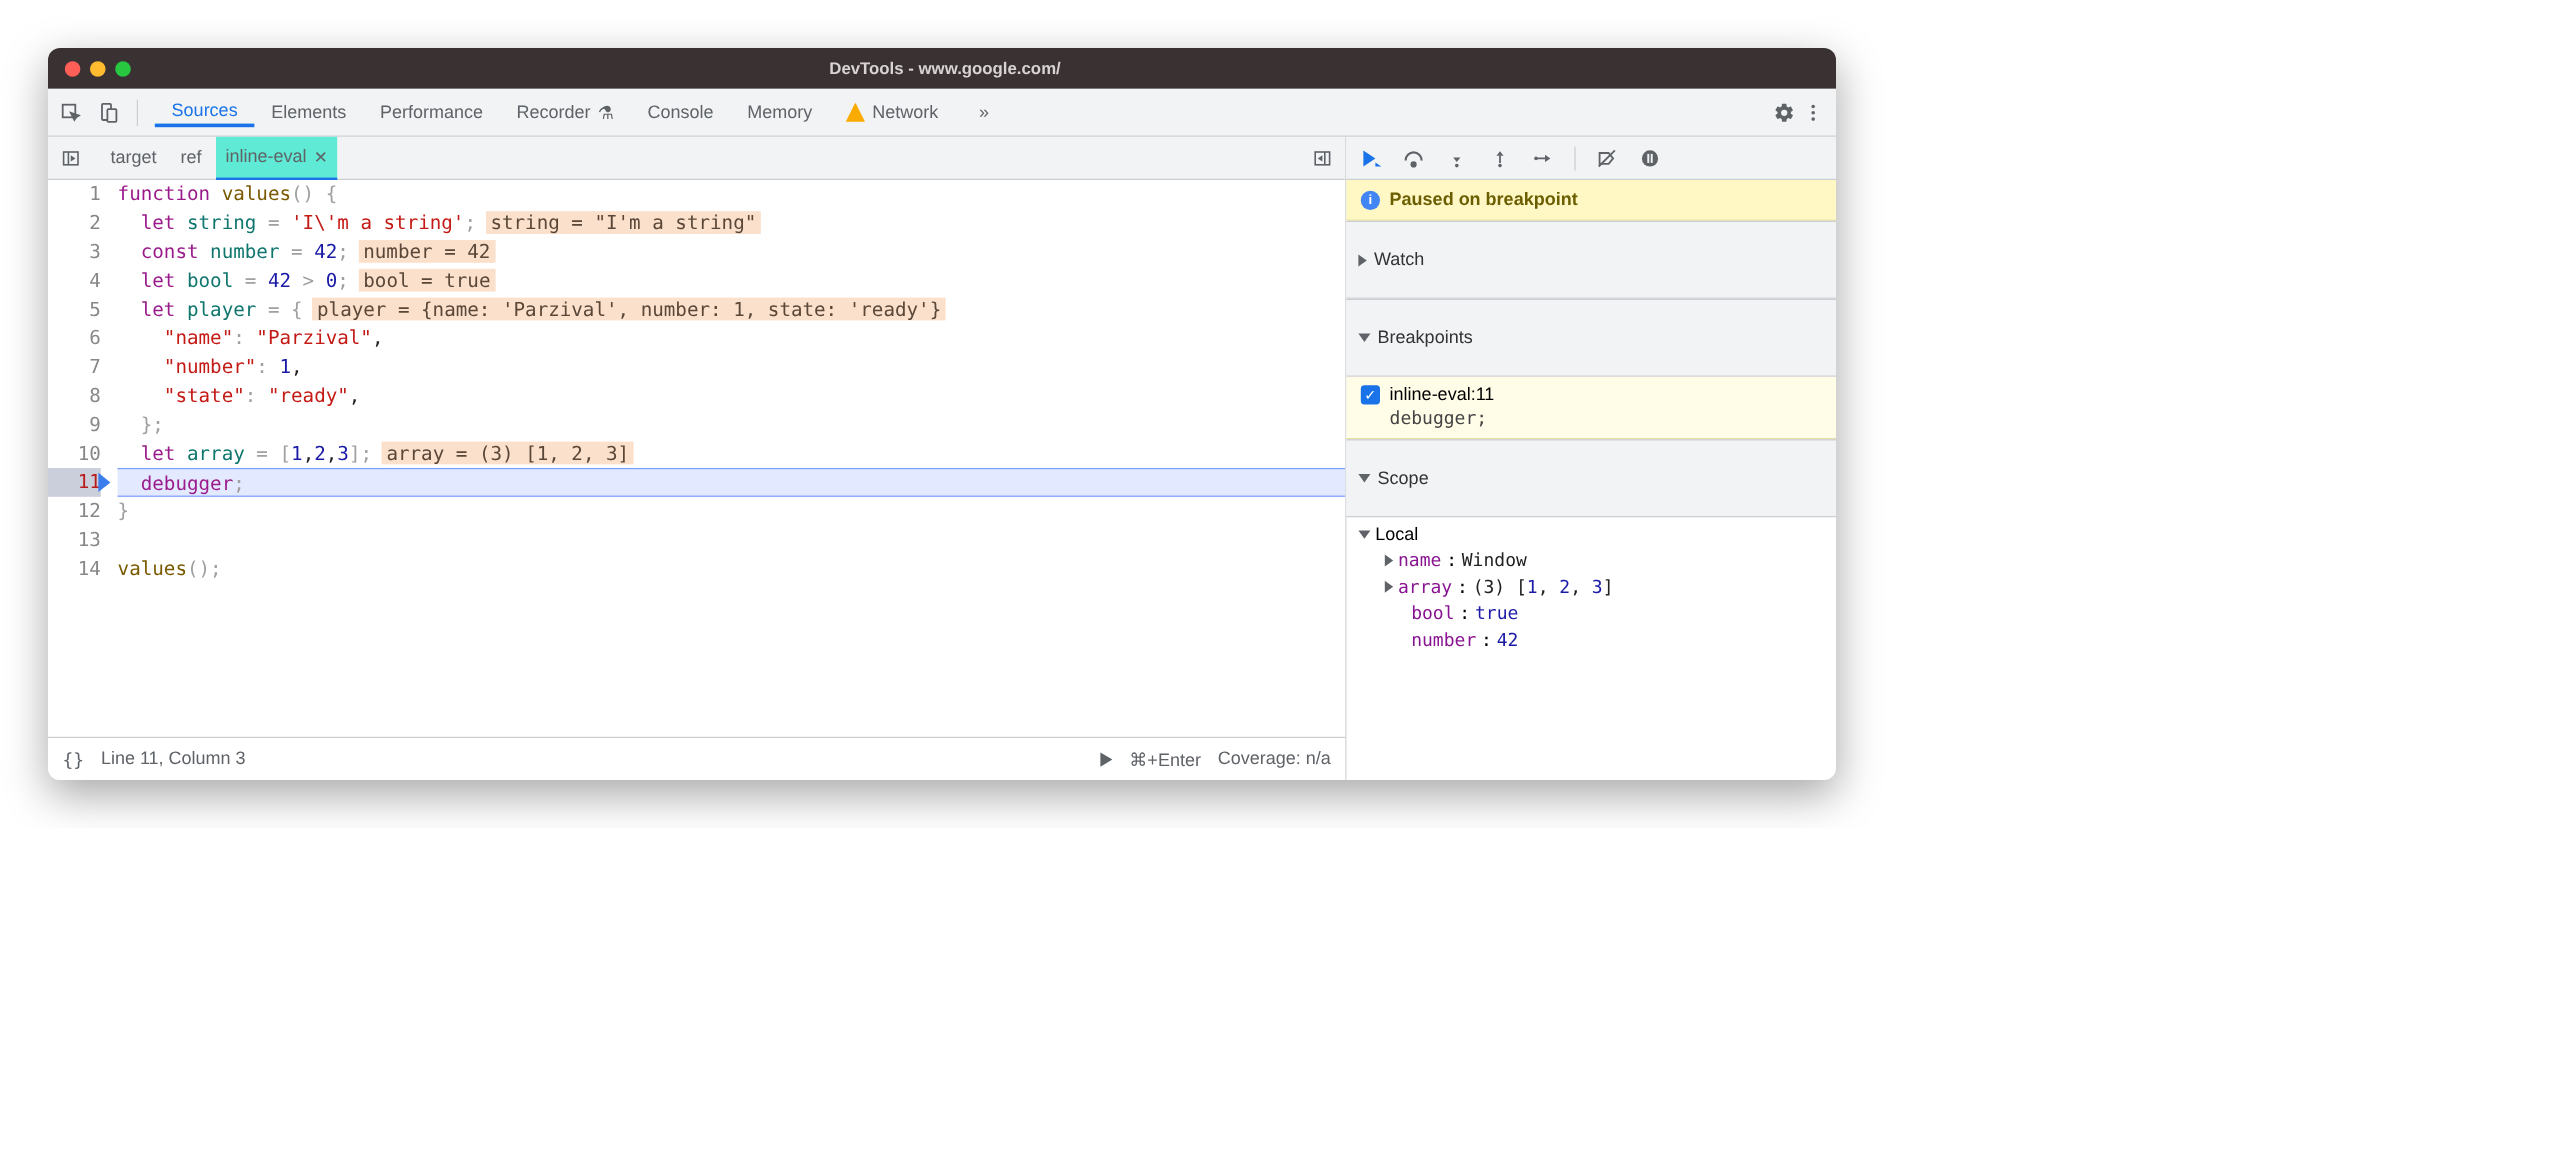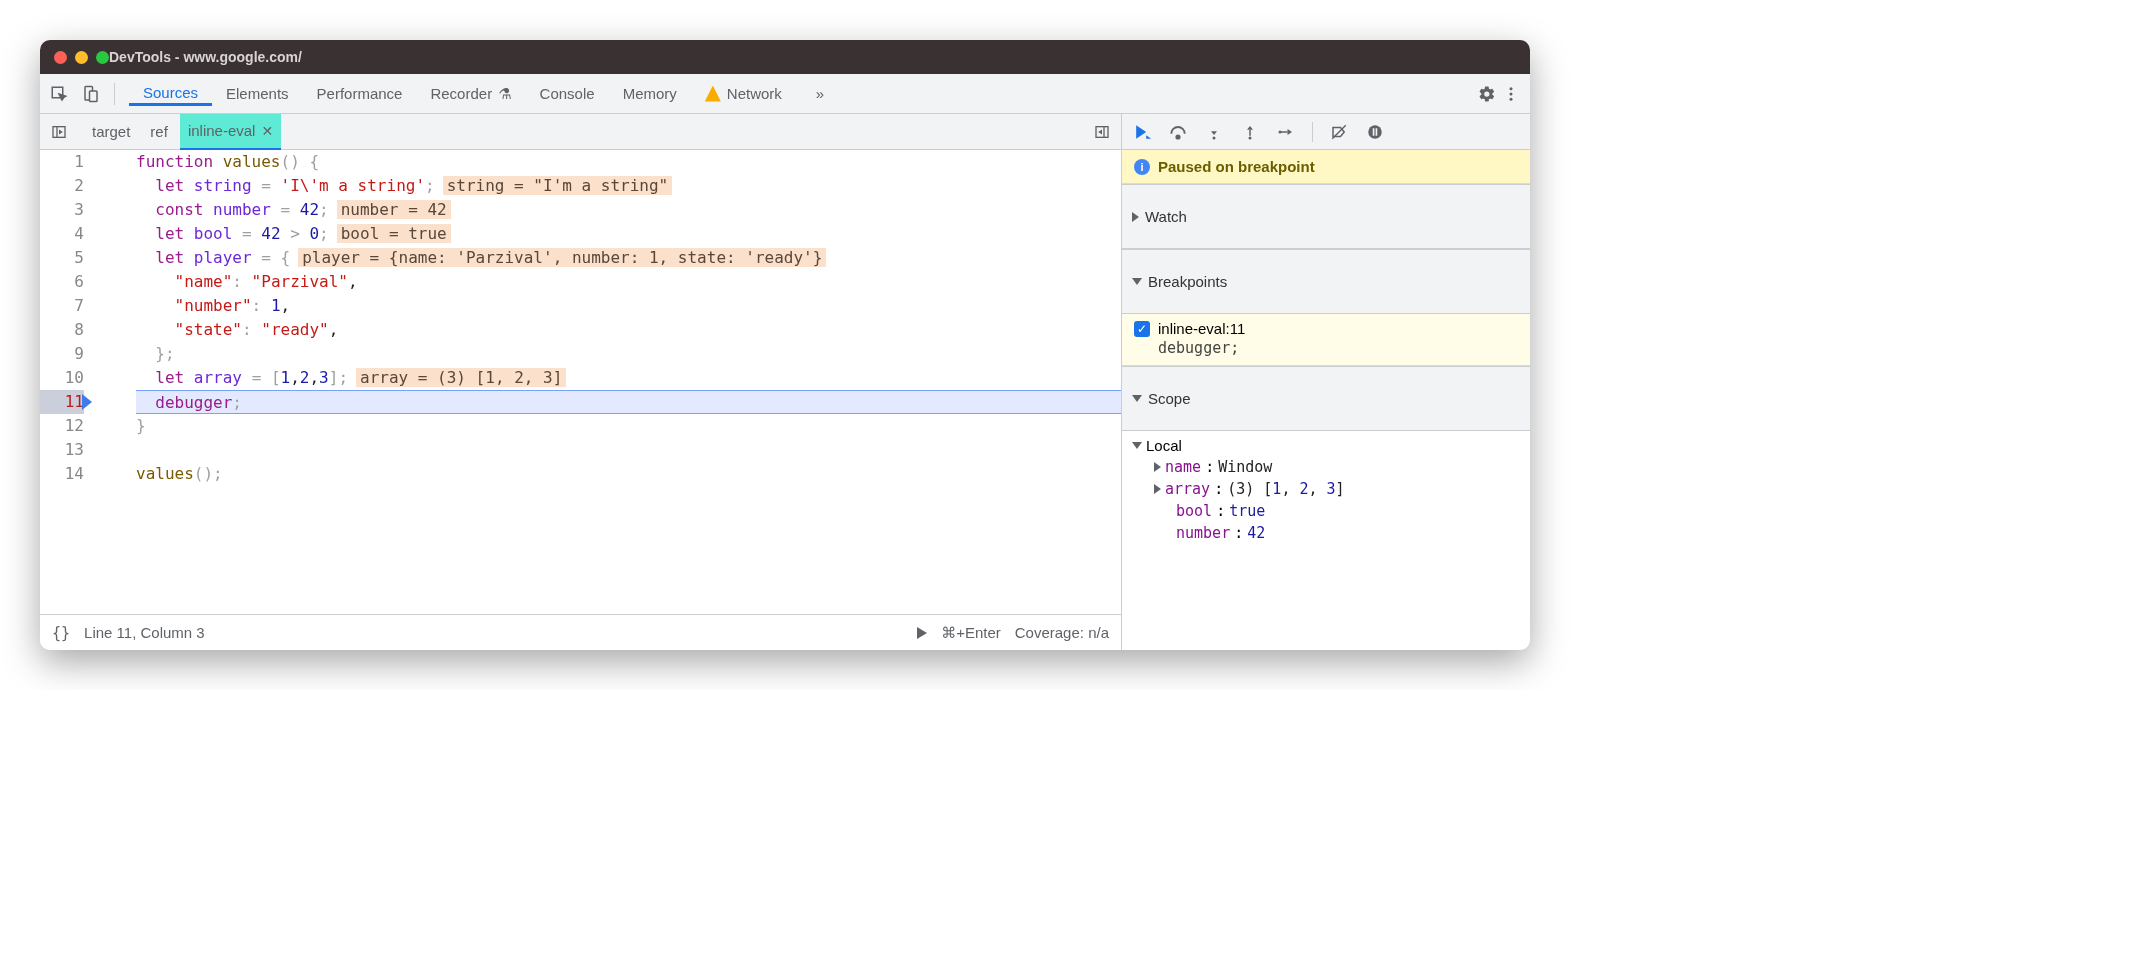--- a/index.html
+++ b/index.html
@@ -4,21 +4,21 @@
 <style>
 * { margin: 0; padding: 0; box-sizing: border-box; }
 body { font-family: -apple-system, BlinkMacSystemFont, "Helvetica Neue", Arial, sans-serif; background: #fff; padding: 40px; }
 .window { width: 1490px; border-radius: 10px; overflow: hidden; box-shadow: 0 12px 36px rgba(0,0,0,.35); background: #fff; }
 .titlebar { height: 34px; background: #3a3132; display: flex; align-items: center; padding: 0 14px; }
 .traffic { display: flex; gap: 8px; }
 .tl { width: 13px; height: 13px; border-radius: 50%; }
 .tl.red { background: #ff5f57; }
 .tl.yellow { background: #febc2e; }
 .tl.green { background: #28c840; }
-.title { flex: 1; color: #d9d4d4; font-size: 14px; font-weight: 600; }
+.title { flex: 1; text-align: center; color: #d9d4d4; font-size: 14px; font-weight: 600; }
 
 .tabbar { height: 40px; background: #f1f3f4; border-bottom: 1px solid #cacdd1; display: flex; align-items: center; padding: 0 10px; gap: 6px; font-size: 15px; color: #5f6368; }
 .tabbar .left-icons, .tabbar .right-icons { display: flex; align-items: center; gap: 14px; }
 .tabbar .divider { width: 1px; height: 22px; background: #cacdd1; margin: 0 8px; }
 .tab { padding: 0 14px; height: 24px; display: flex; align-items: center; cursor: pointer; gap: 6px; }
 .tab.active { color: #1a73e8; border-bottom: 3px solid #1a73e8; font-weight: 500; }
 .warn-icon { width: 16px; height: 16px; background: #f9ab00; display: inline-block; clip-path: polygon(50% 0, 100% 100%, 0 100%); position: relative; }
 .spacer { flex: 1; }
 .icon { width: 18px; height: 18px; color: #5f6368; display: flex; align-items: center; justify-content: center; }
 
@@ -29,28 +29,28 @@
 .filetab.active { background: #5eead4; border-bottom: 2px solid #1a73e8; }
 .close-x { font-size: 14px; color: #5f6368; }
 .filetab-spacer { flex: 1; }
 
 .code-area { flex: 1; display: flex; font-family: Menlo, Monaco, monospace; font-size: 16px; line-height: 24px; overflow: hidden; background: #fff; }
 .gutter { width: 54px; text-align: right; color: #888; padding: 0 10px 0 0; user-select: none; }
 .gutter .ln { height: 24px; }
 .gutter .ln.current { background: #cbcedb; color: #b91c1c; position: relative; }
 .gutter .ln.current::after { content: ''; position: absolute; right: -8px; top: 4px; width: 0; height: 0; border-top: 8px solid transparent; border-bottom: 8px solid transparent; border-left: 10px solid #3b7ded; }
 .lines { flex: 1; padding-left: 4px; }
-.code-line { height: 24px; white-space: pre; margin-left: 38px; }
+.code-line { height: 24px; white-space: pre; }
 .code-line.exec { background: #e3e9ff; border-top: 1px solid #7aa0ff; border-bottom: 1px solid #7aa0ff; }
 .kw { color: #9a1b8b; }
 .fn { color: #7a5a00; }
 .num { color: #1a1aa6; }
 .str { color: #c41a16; }
 .op { color: #a0a0a0; }
-.ident { color: #6d28d9; }
+.ident { color: #0f766e; }
 .hint { background: #fbe0cc; color: #5a4738; padding: 0 4px; margin-left: 8px; }
 .comma { color: #222; }
 
 .statusbar { height: 36px; border-top: 1px solid #cacdd1; display: flex; align-items: center; padding: 0 12px; font-size: 15px; color: #5f6368; gap: 14px; background: #fff; }
 .statusbar .spacer2 { flex: 1; }
 .play-tri { width: 0; height: 0; border-top: 6px solid transparent; border-bottom: 6px solid transparent; border-left: 10px solid #5f6368; }
 
 .side-panel { width: 408px; display: flex; flex-direction: column; font-size: 15px; }
 .dbg-toolbar { height: 36px; border-bottom: 1px solid #cacdd1; display: flex; align-items: center; padding: 0 10px; gap: 16px; background: #f1f3f4; color: #5f6368; }
 .dbg-toolbar .dicn { width: 20px; height: 20px; display: flex; align-items: center; justify-content: center; cursor: pointer; }

